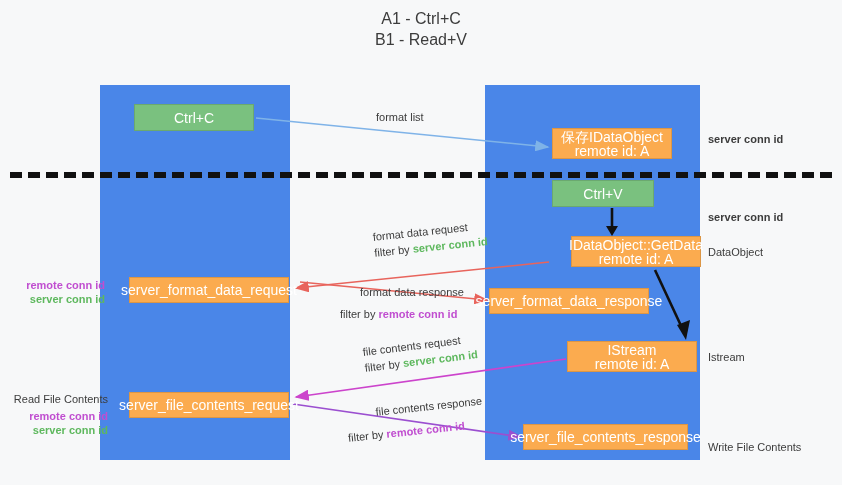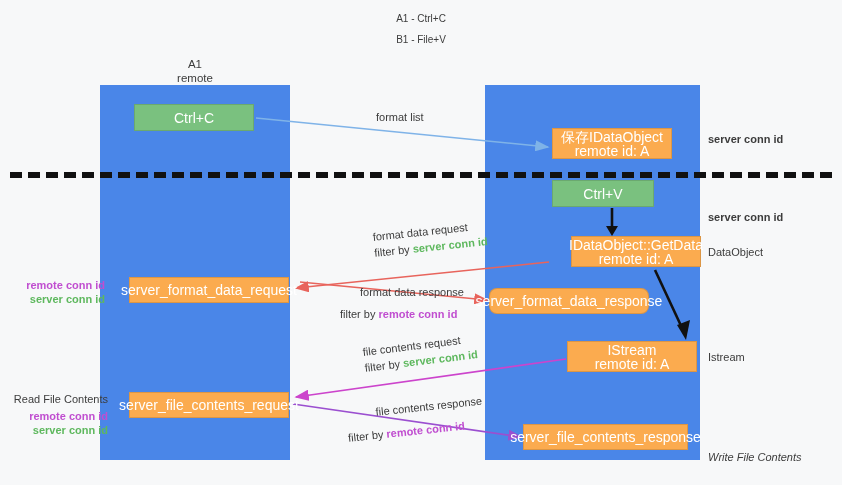--- a/index.html
+++ b/index.html
@@ -11,21 +11,21 @@
     overflow:hidden;
     color:#444;
   }
   .stage{position:absolute;left:0;top:0;width:842px;height:485px;}
   .abs{position:absolute;}
 
   
   #title{
     left:0;top:8px;width:842px;
     text-align:center;
-    font-size:10px;line-height:21px;
+    font-size:16px;line-height:21px;
     color:#3c3c3c;
   }
   #title div{white-space:pre;}
 
   
   .col-head{
     text-align:center;font-size:11.5px;line-height:14px;color:#3c3c3c;
   }
   #head-a1{left:140px;top:57px;width:110px;}
   #head-b1{left:540px;top:57px;width:110px;}
@@ -51,21 +51,21 @@
     border:1px solid rgba(0,0,0,.12);
   }
   .green{background:#7ac17f;}
   .orange{background:#fbab4f;}
 
   #n-ctrlc{left:134px;top:104px;width:120px;height:27px;}
   #n-idataobject{left:552px;top:128px;width:120px;height:31px;}
   #n-ctrlv{left:552px;top:180px;width:102px;height:27px;}
   #n-getdata{left:550px;top:236px;width:130px;height:31px;margin-left:21px;}
   #n-fmt-req{left:129px;top:277px;width:160px;height:26px;}
-  #n-fmt-resp{left:489px;top:288px;width:160px;height:26px;border-radius:8px;}
+  #n-fmt-resp{left:489px;top:288px;width:160px;height:26px;}
   #n-istream{left:567px;top:341px;width:130px;height:31px;}
   #n-file-req{left:129px;top:392px;width:160px;height:26px;}
   #n-file-resp{left:523px;top:424px;width:165px;height:26px;}
 
   
   .edge-label{font-size:11px;line-height:15px;color:#3c3c3c;white-space:nowrap;}
   .green-txt{color:#5eb85e;font-weight:bold;}
   .purple-txt{color:#c04ed0;font-weight:bold;}
 
   #lb-format-list{left:376px;top:110px;}
@@ -84,42 +84,38 @@
   #lb-file-resp .l1{padding-left:30px;}
   #lb-file-resp .l2{margin-top:8px;}
 
   
   .side{font-size:11px;line-height:14px;color:#3c3c3c;white-space:nowrap;}
 
   #an-server-1{left:708px;top:132px;}
   #an-server-2{left:708px;top:210px;}
   #an-dataobject{left:708px;top:245px;}
   #an-istream{left:708px;top:350px;}
-  #an-writefile{left:708px;top:450px;font-style:italic;}
+  #an-writefile{left:708px;top:440px;}
 
   #an-left-1{left:10px;top:278px;text-align:right;width:95px;}
   #an-left-2{left:10px;top:392px;text-align:right;width:98px;}
   #an-left-2 .hdr{color:#3c3c3c;font-weight:normal;margin-bottom:3px;}
 
   svg.overlay{position:absolute;left:0;top:0;width:842px;height:485px;pointer-events:none;}
 </style>
 </head>
 <body>
 
 <div class="stage">
 
   <div class="abs" id="title">
     <div>A1 - Ctrl+C</div>
-    <div>B1 - File+V</div>
-  </div>
-
-  <div class="abs col-head" id="head-a1">
-    <div>A1</div>
-    <div>remote</div>
-  </div>
+    <div>B1 - Read+V</div>
+  </div>
+
 
   <div class="abs lane" id="lane-a1"></div>
   <div class="abs lane" id="lane-b1"></div>
 
   <svg class="overlay">
     <defs>
       <marker id="ah-blue" markerWidth="9" markerHeight="7" refX="8" refY="3.5" orient="auto">
         <polygon points="0 0, 9 3.5, 0 7" fill="#7fb3e8"></polygon>
       </marker>
       <marker id="ah-red" markerWidth="9" markerHeight="7" refX="8" refY="3.5" orient="auto">

